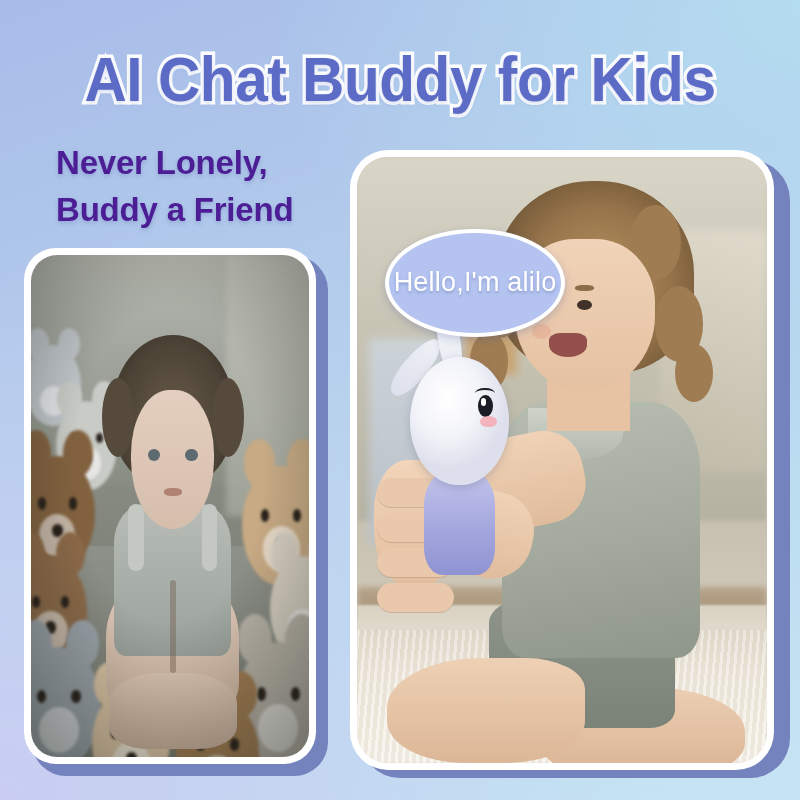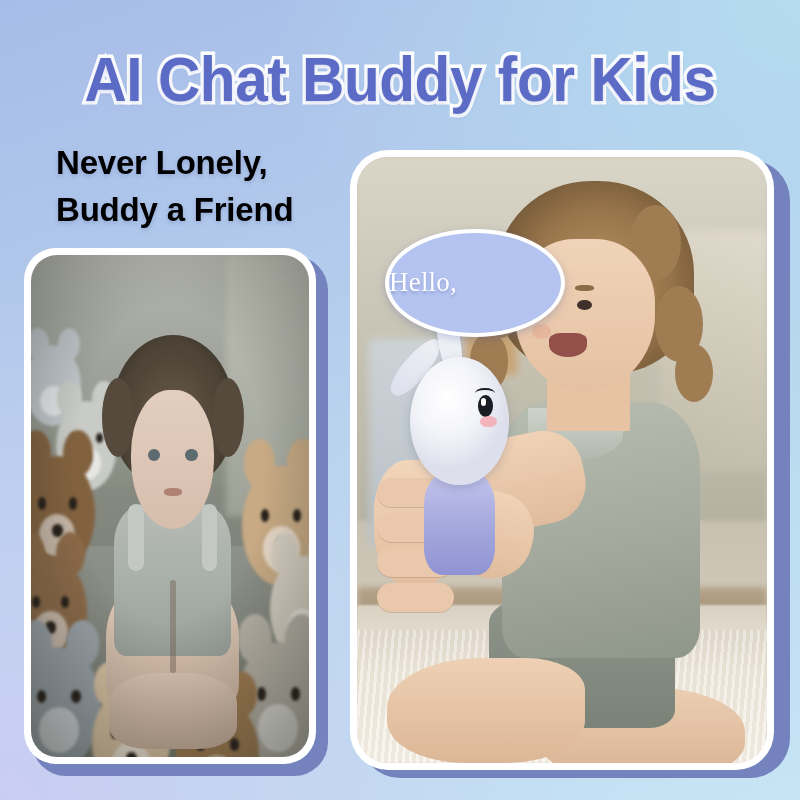--- a/index.html
+++ b/index.html
@@ -29,21 +29,21 @@
     text-shadow:0 2px 5px rgba(120,140,200,0.30);
     white-space:nowrap;
   }
 
   
   .subtitle {
     position:absolute; left:56px; top:140px;
     font-size:33px;
     line-height:1.42;
     font-weight:600;
-    color:#000000;
+    color:#4c1d95;
     text-shadow:0 2px 4px rgba(90,110,170,0.35);
     letter-spacing:-0.2px;
   }
   .subtitle div { white-space:nowrap; }
 
   
   .photo-shadow {
     position:absolute;
     background:#7482bd;
   }
@@ -331,24 +331,23 @@
     border-radius:32% 32% 26% 26%;
   }
 
   
   #bubble {
     position:absolute; left:378px; top:222px; width:180px; height:108px;
     background:#b4c3ef;
     border:4px solid #ffffff;
     border-radius:50%;
     display:flex; flex-direction:row;
-    align-items:center; justify-content:space-between;
+    align-items:center; justify-content:center;
     box-shadow:0 3px 9px rgba(70,85,150,.28);
     z-index:6;
-    font-family:Liberation Serif, serif;
   }
   #bubble .line {
     color:#ffffff;
     font-size:27px;
     line-height:1.16;
     font-weight:500;
     letter-spacing:.2px;
     text-shadow:0 2px 3px rgba(70,90,150,.35);
     white-space:nowrap;
   }
@@ -490,16 +489,17 @@
         <div class="body"></div>
         <div class="head">
           <span class="lash"></span>
           <span class="b-eye"></span>
           <span class="blush"></span>
         </div>
       </div>
 
       <div id="bubble" style="left:28px; top:72px;">
         <div class="line">Hello,</div>
+        <div class="line">I'm alilo</div>
       </div>
     </div>
   </div>
 </div>
 
 </body></html>

